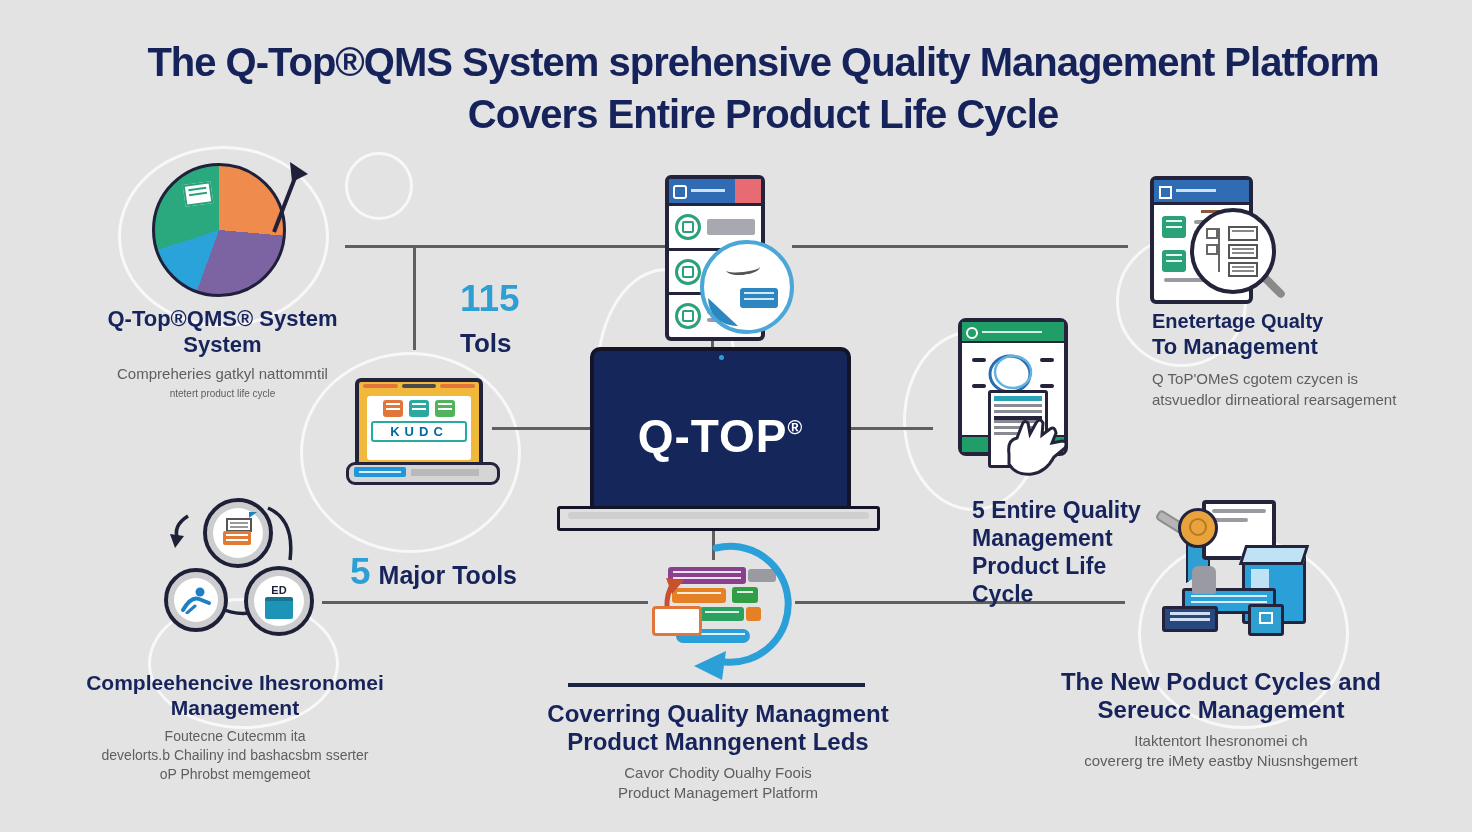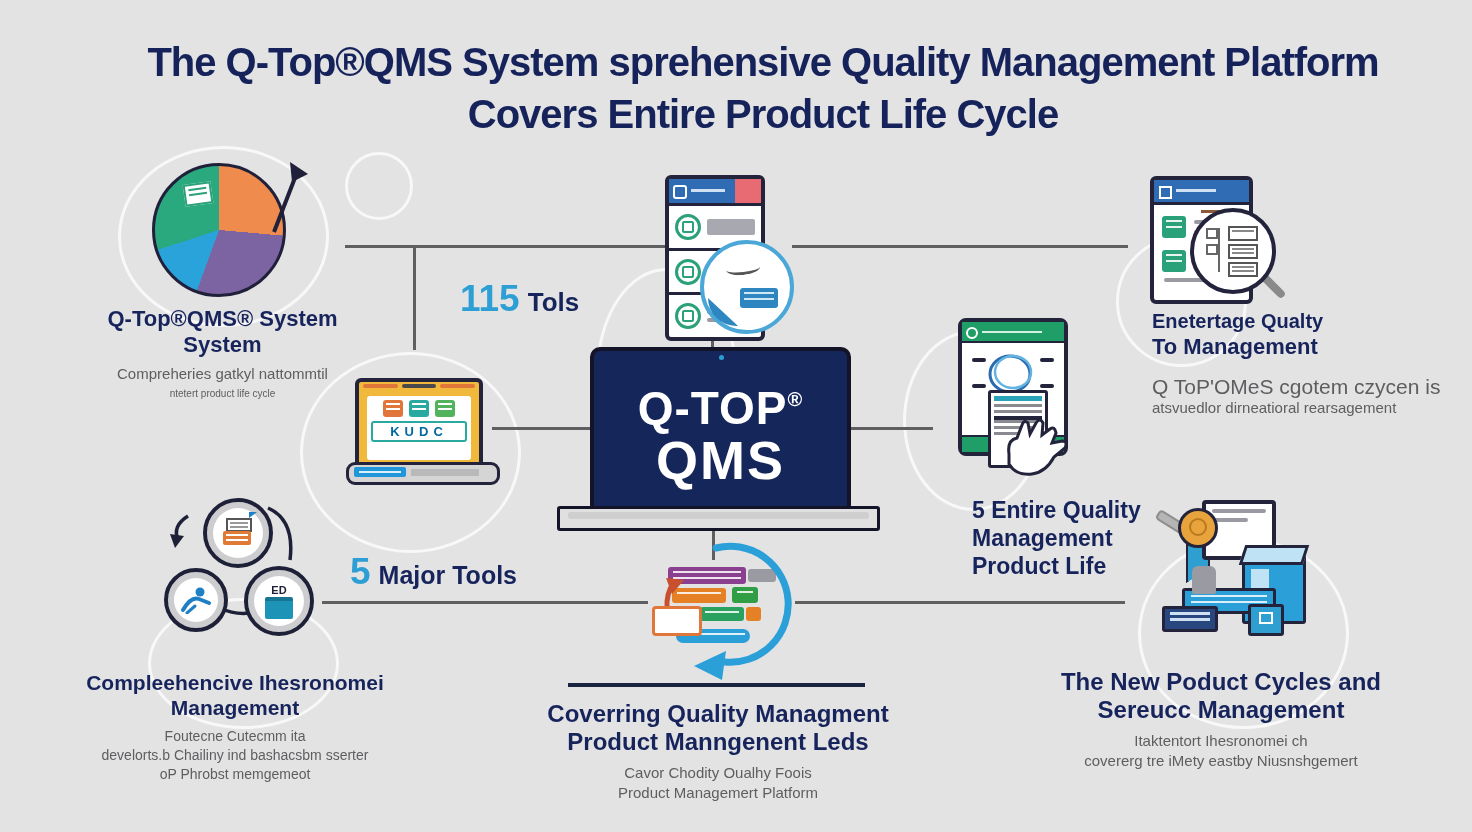--- a/index.html
+++ b/index.html
@@ -200,21 +200,21 @@
     <line x1="12" y1="74" x2="36" y2="12" stroke="#20203a" stroke-width="4"></line>
     <polygon points="28,4 46,16 30,24" fill="#20203a"></polygon>
   </svg>
 
   <div class="tb center" style="left:70px;top:306px;width:305px;">
     <div class="hd" style="font-size:22px;line-height:26px;">Q-Top®QMS® System System</div>
     <div class="sub" style="font-size:15px;line-height:20px;margin-top:6px;">Compreheries gatkyl nattommtil</div>
     <div class="sub" style="font-size:10px;line-height:20px;">ntetert product life cycle</div>
   </div>
 
-  <div class="tb count" style="left:460px;top:278px;">
+  <div class="tb count" style="left:460px;top:278px;flex-direction:column;">
     <span class="num-blue n">115</span>
     <span class="w">Tols</span>
   </div>
 
   <div class="doc">
     <div class="doc-head">
         <div class="b">
           <i></i>
           <u></u>
         </div>
@@ -292,28 +292,27 @@
     <div class="mag-row" style="top:50px;">
         <i></i>
         <i></i>
       </div>
   </div>
   <div class="mag-handle"></div>
 
   <div class="tb" style="left:1152px;top:308px;width:300px;">
     <div class="hd" style="font-size:20px;line-height:26px;">Enetertage Qualty</div>
     <div class="hd" style="font-size:22px;line-height:26px;">To Management</div>
-    <div class="sub" style="font-size:21px;line-height:21px;margin-top:16px;">Q ToP'OMeS cgotem czycen is</div>
+    <div class="sub" style="font-size:15px;line-height:21px;margin-top:8px;">Q ToP'OMeS cgotem czycen is</div>
     <div class="sub" style="font-size:15px;line-height:21px;">atsvuedlor dirneatioral rearsagement</div>
   </div>
 
   <div class="lap-screen">
     <span class="cam"></span>
     <div class="l1"><span>Q-TOP</span><span class="reg">®</span></div>
-    <div class="l2">QMS</div>
   </div>
   <div class="lap-base">
       <i></i>
     </div>
 
   <div class="alap">
     <div class="bar">
         <i class="o"></i>
         <i></i>
         <i class="o"></i>
@@ -369,20 +368,21 @@
       <i></i>
   </div>
   <svg class="hand" width="78" height="64" viewBox="0 0 78 64">
     <path d="M14,36 Q12,22 22,20 L27,7 Q29,1 33,5 L35,16 L41,5 Q45,-1 48,5 L47,17 L55,11 Q60,8 61,15 L57,25 L67,23 Q73,23 70,30 L59,39 Q51,54 37,56 Q21,58 14,46 Z" fill="#fff" stroke="#23233c" stroke-width="3"></path>
   </svg>
 
   <div class="tb" style="left:972px;top:496px;width:200px;">
     <div class="hd" style="font-size:23px;line-height:28px;">5 Entire Quality</div>
     <div class="hd" style="font-size:23px;line-height:28px;">Management</div>
     <div class="hd" style="font-size:23px;line-height:28px;">Product Life</div>
+    <div class="hd" style="font-size:23px;line-height:28px;">Cycle</div>
   </div>
 
   <svg class="abs" style="left:150px;top:468px;z-index:1;" width="170" height="160" viewBox="0 0 170 160">
     <path d="M118,40 Q145,52 140,92" stroke="#1e2038" stroke-width="3.5" fill="none"></path>
     <path d="M38,48 Q22,58 28,72" stroke="#1e2038" stroke-width="3.5" fill="none"></path>
     <polygon points="20,66 34,68 25,80" fill="#1e2038"></polygon>
     <path d="M70,140 Q95,152 120,138" stroke="#1e2038" stroke-width="3.5" fill="none"></path>
   </svg>
   <div class="ring" style="left:203px;top:498px;width:62px;height:62px;">
     <div class="reg-icon">

